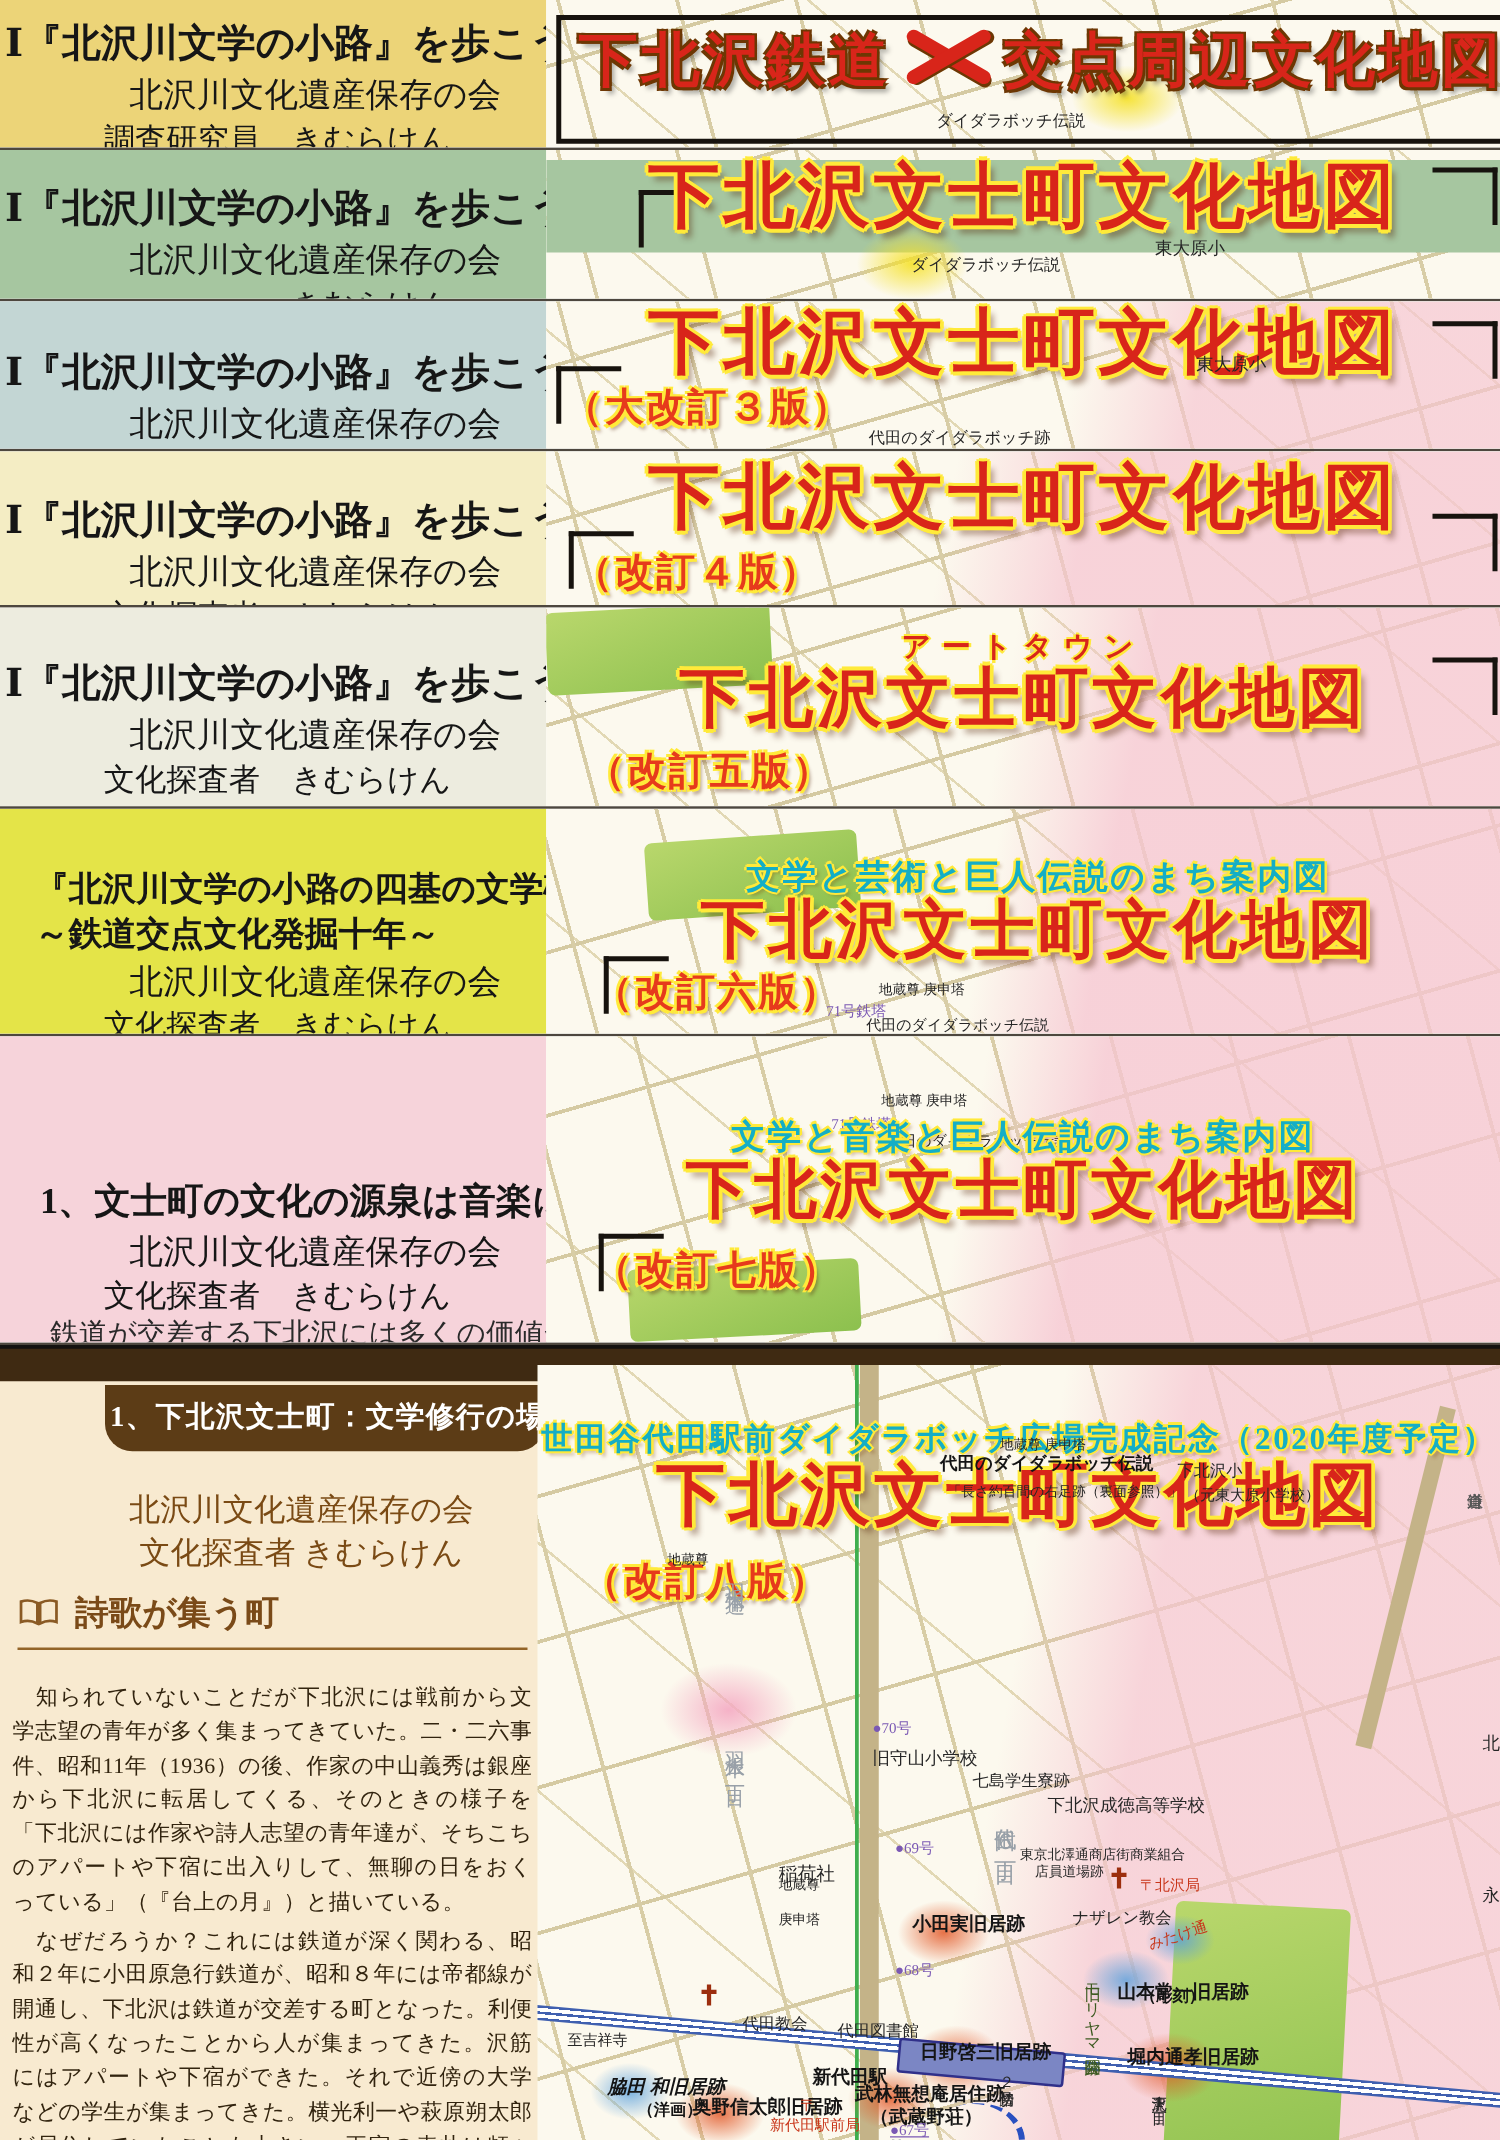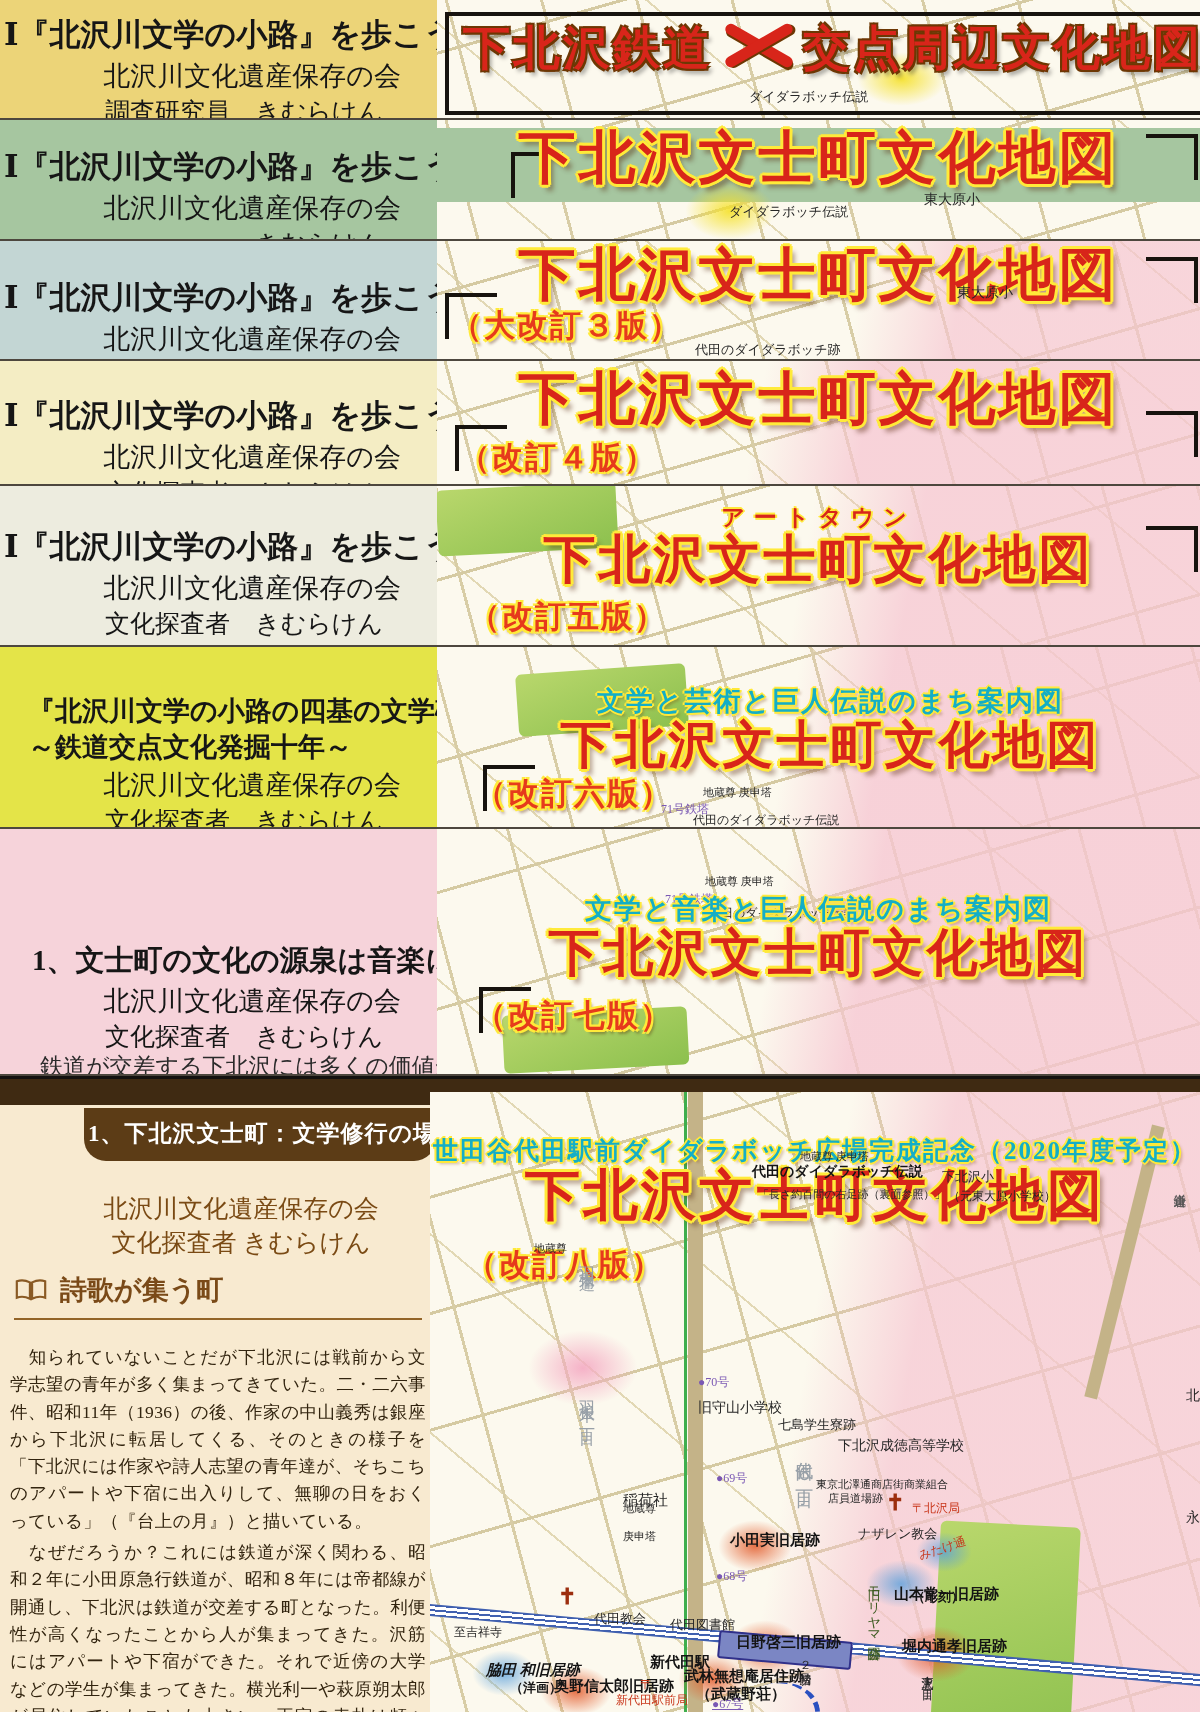--- a/index.html
+++ b/index.html
@@ -2,21 +2,21 @@
 <html><head>
 <meta charset="utf-8">
 <style>
   html,body{margin:0;padding:0;background:#ffffff;}
   #scan{position:relative;width:1200px;height:1712px;overflow:hidden;background:#fff;
         font-family:"Liberation Serif","DejaVu Serif",serif;}
   .cover{position:relative;width:1200px;overflow:hidden;border-bottom:2px solid #4d473e;display:flex;}
   .lp{position:relative;width:437px;flex:0 0 437px;color:#161616;overflow:hidden;}
   .lp-title{font-size:31px;font-weight:bold;padding-left:4px;letter-spacing:0px;white-space:nowrap;}
   .lp-org{font-size:27px;text-align:right;padding-right:36px;margin-top:2px;white-space:nowrap;}
-  .lp-author{font-size:25px;text-align:right;padding-right:54px;margin-top:1px;white-space:nowrap;}
+  .lp-author{font-size:25px;text-align:right;padding-right:76px;margin-top:1px;white-space:nowrap;}
   .map{position:relative;flex:1 1 auto;overflow:hidden;background-color:#fcf9ee;
     background-image:
       repeating-linear-gradient(75deg,transparent 0 38px,#d8cda6 38px 41px,transparent 41px 92px),
       repeating-linear-gradient(-16deg,transparent 0 47px,#d5caa2 47px 50px,transparent 50px 112px),
       repeating-linear-gradient(40deg,transparent 0 72px,#e2d8b4 72px 74px,transparent 74px 152px);}
   .pinkzone{position:absolute;inset:0;pointer-events:none;}
   .mt-wrap{position:relative;text-align:center;white-space:nowrap;}
   .rtitle{font-weight:bold;color:#d8251a;letter-spacing:3px;line-height:1.05;
     text-shadow:-2px -2px 0 #ffea3a,2px -2px 0 #ffea3a,-2px 2px 0 #ffea3a,2px 2px 0 #ffea3a,
     -3px 0 0 #ffea3a,3px 0 0 #ffea3a,0 -3px 0 #ffea3a,0 3px 0 #ffea3a,5px 6px 5px rgba(80,30,0,.45);}

